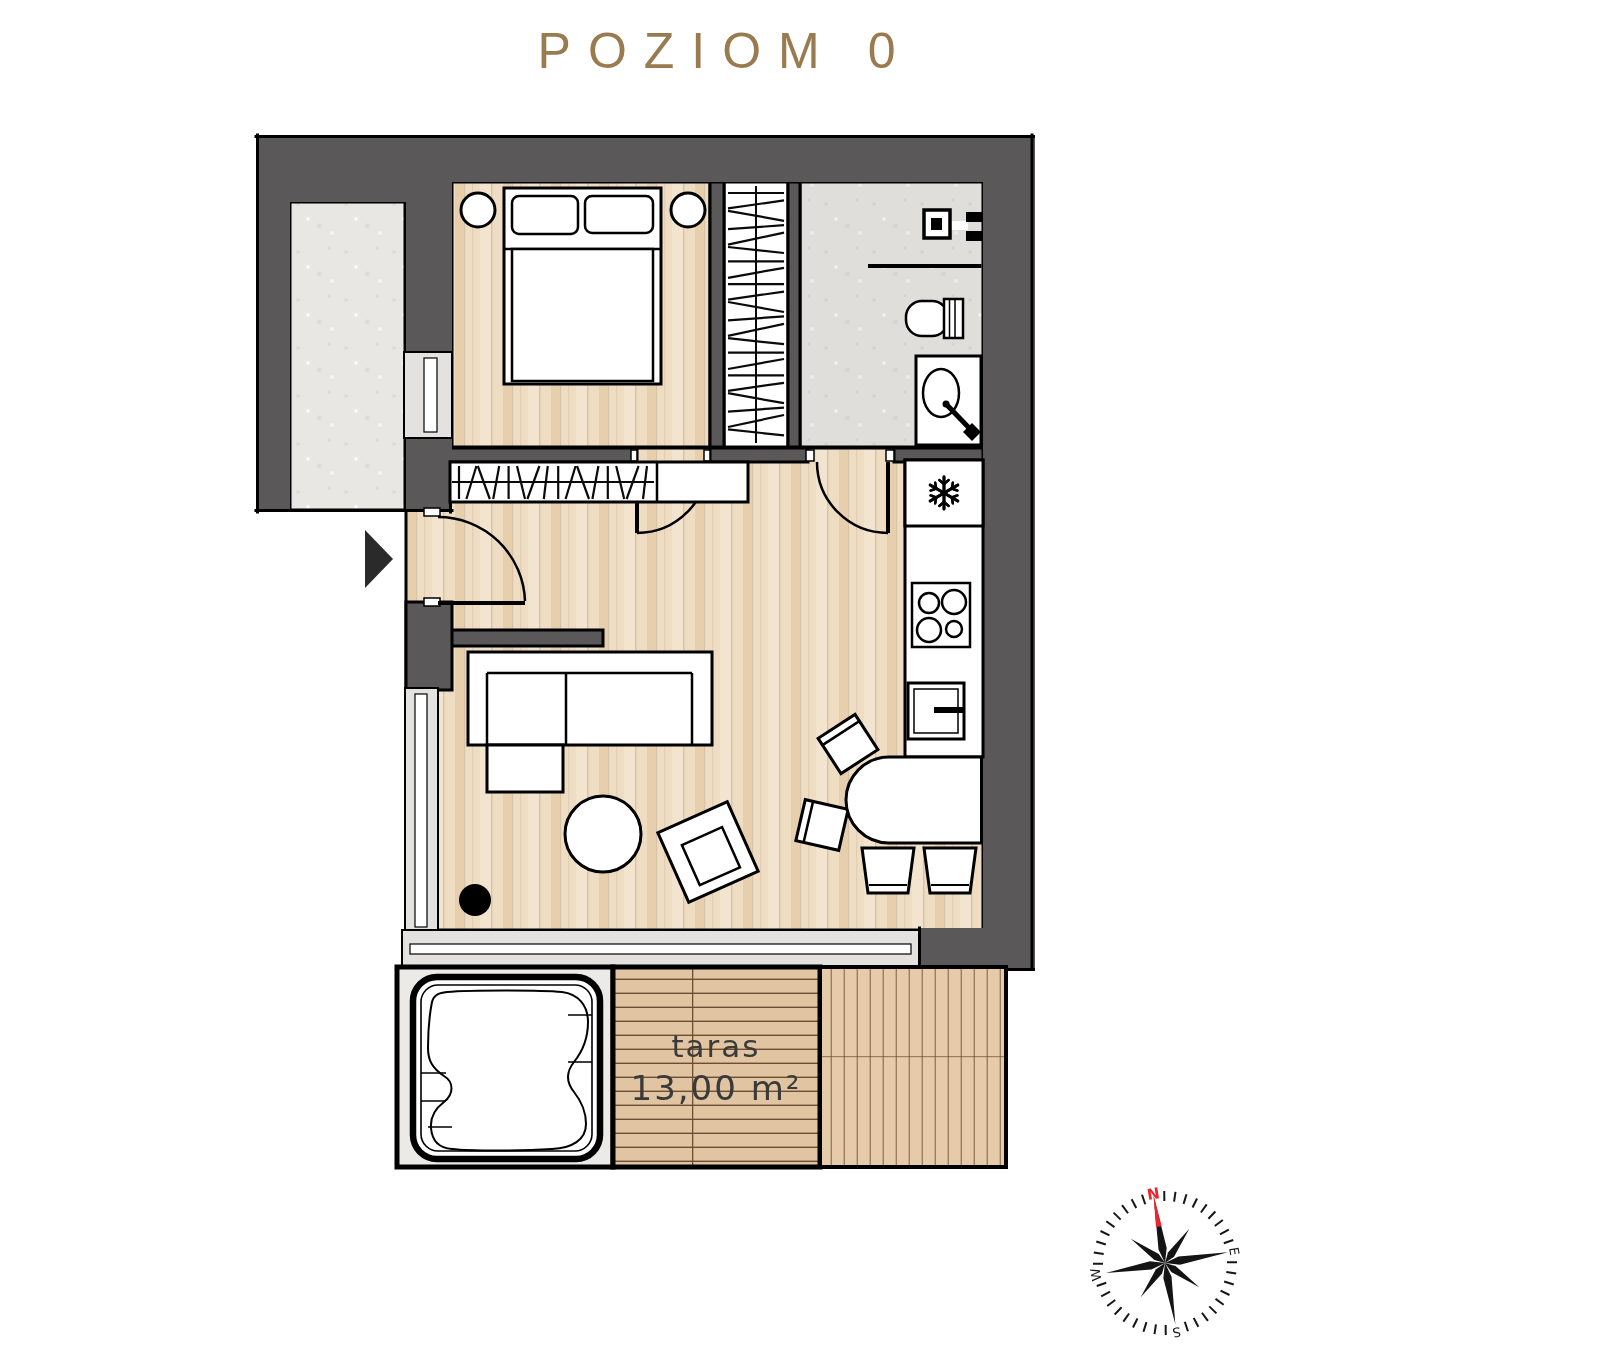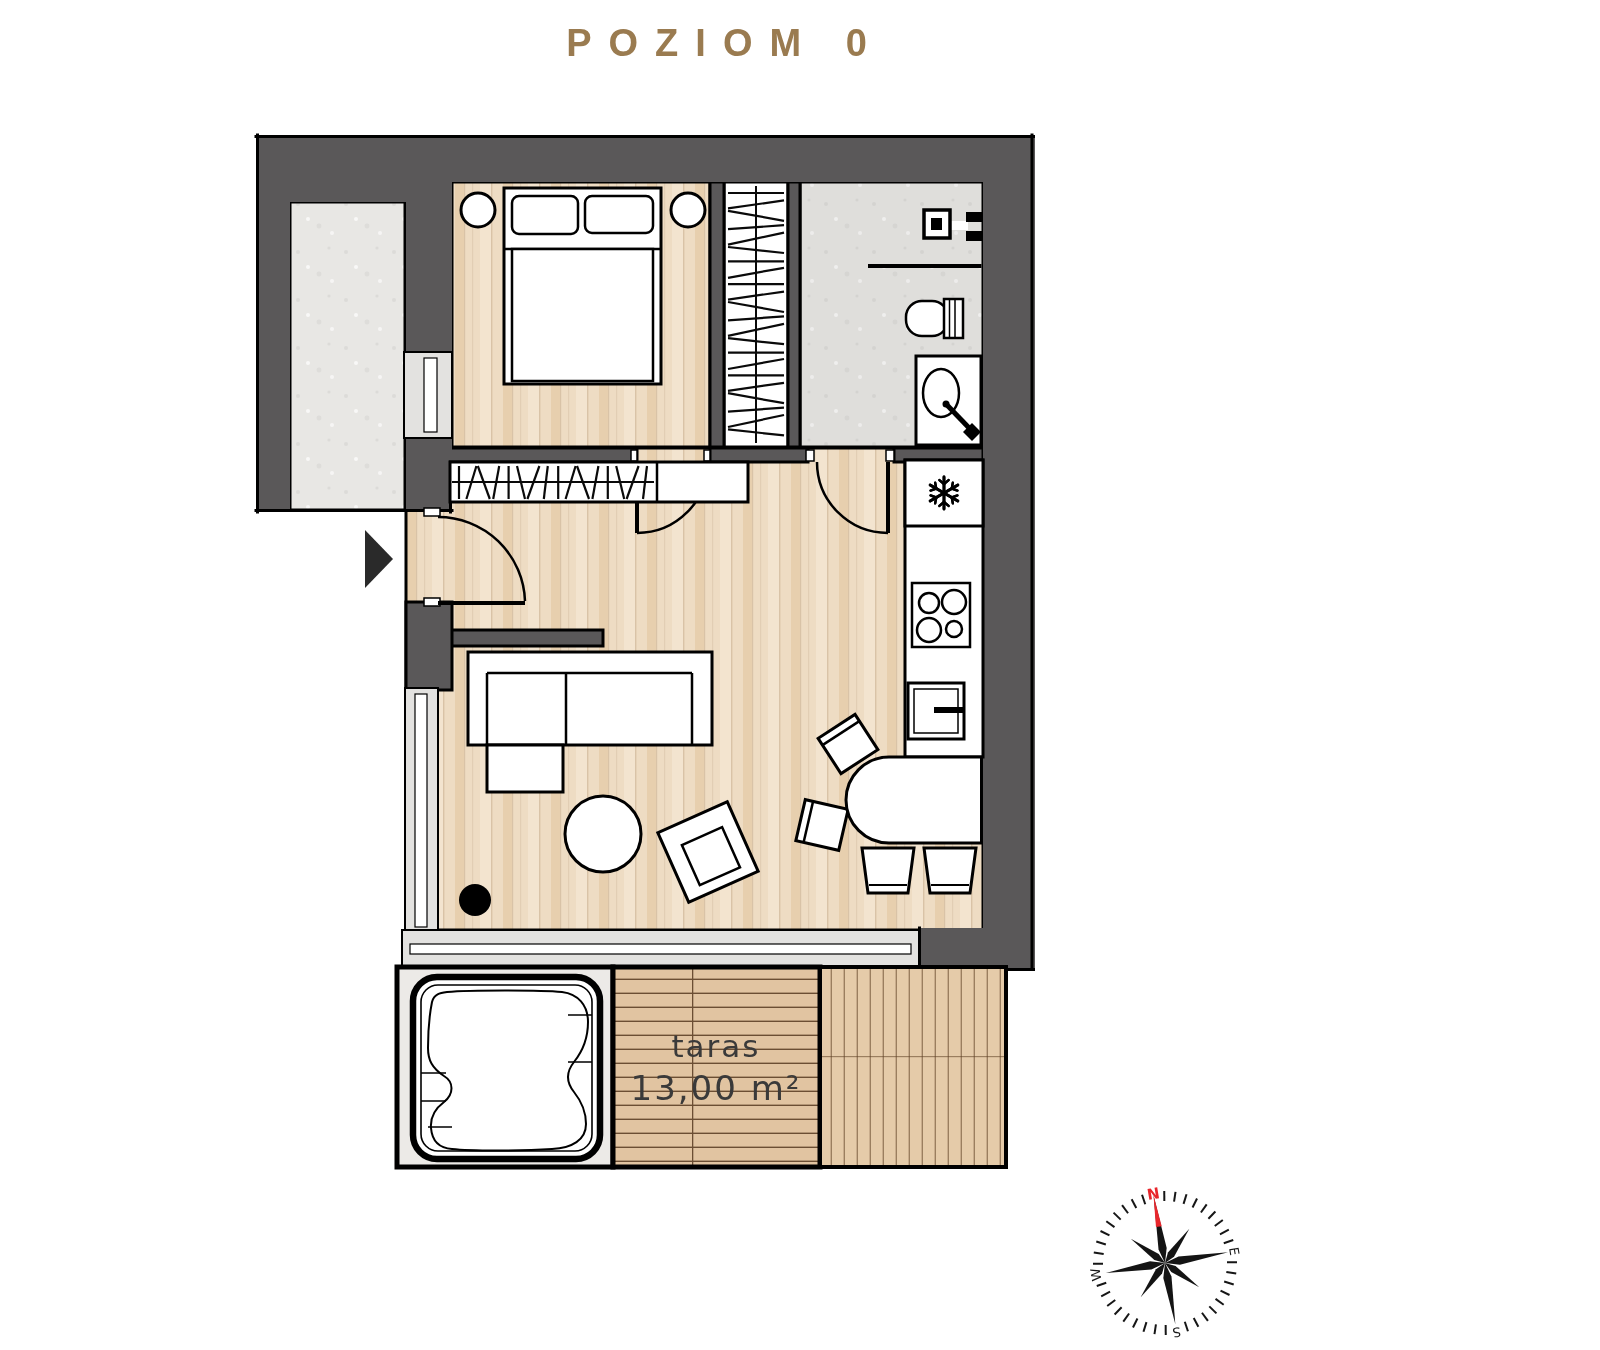--- a/index.html
+++ b/index.html
@@ -6,21 +6,21 @@
     --accent:#9A7B50; --wall:#5A5859; --plan-line:#000000;
     --wood-base:#EEDCC3; --wood-light:#F3E4CF; --wood-dark:#E7CFAE;
     --deck-base:#E1C4A1; --deck-line:#6B4E33; --deck-right:#E5CBA9;
     --concrete:#E8E7E4; --window-glass:#E3E2E0; --text-dark:#3A3A3A;
     --compass-red:#E8262C; --tub-bg:#ECEAE7;
   }
   html,body{margin:0;padding:0;background:#fff;}
   #stage{position:relative;width:1600px;height:1350px;background:#fff;overflow:hidden;
          font-family:"Liberation Sans", sans-serif;}
   #plan-title{position:absolute;top:22px;left:725px;transform:translateX(-50%);
-    font-size:38px;font-weight:700;letter-spacing:17px;color:var(--accent);white-space:nowrap;}
+    font-size:50px;font-weight:400;letter-spacing:17px;color:var(--accent);white-space:nowrap;}
   svg{position:absolute;left:0;top:0;}
   .wallf{fill:var(--wall);}
   .wallo{fill:var(--wall);stroke:var(--plan-line);stroke-width:3;}
   .bl{stroke:var(--plan-line);stroke-width:3;fill:none;stroke-linecap:square;}
   .furn{fill:#ffffff;stroke:var(--plan-line);stroke-width:3;}
   .furn2{fill:#ffffff;stroke:var(--plan-line);stroke-width:2.5;}
   .thin{fill:none;stroke:var(--plan-line);stroke-width:1.5;}
   .iline{fill:none;stroke:var(--plan-line);stroke-width:2.5;}
   .arc{fill:none;stroke:var(--plan-line);stroke-width:2.5;}
   .leaf{fill:none;stroke:var(--plan-line);stroke-width:4;}

